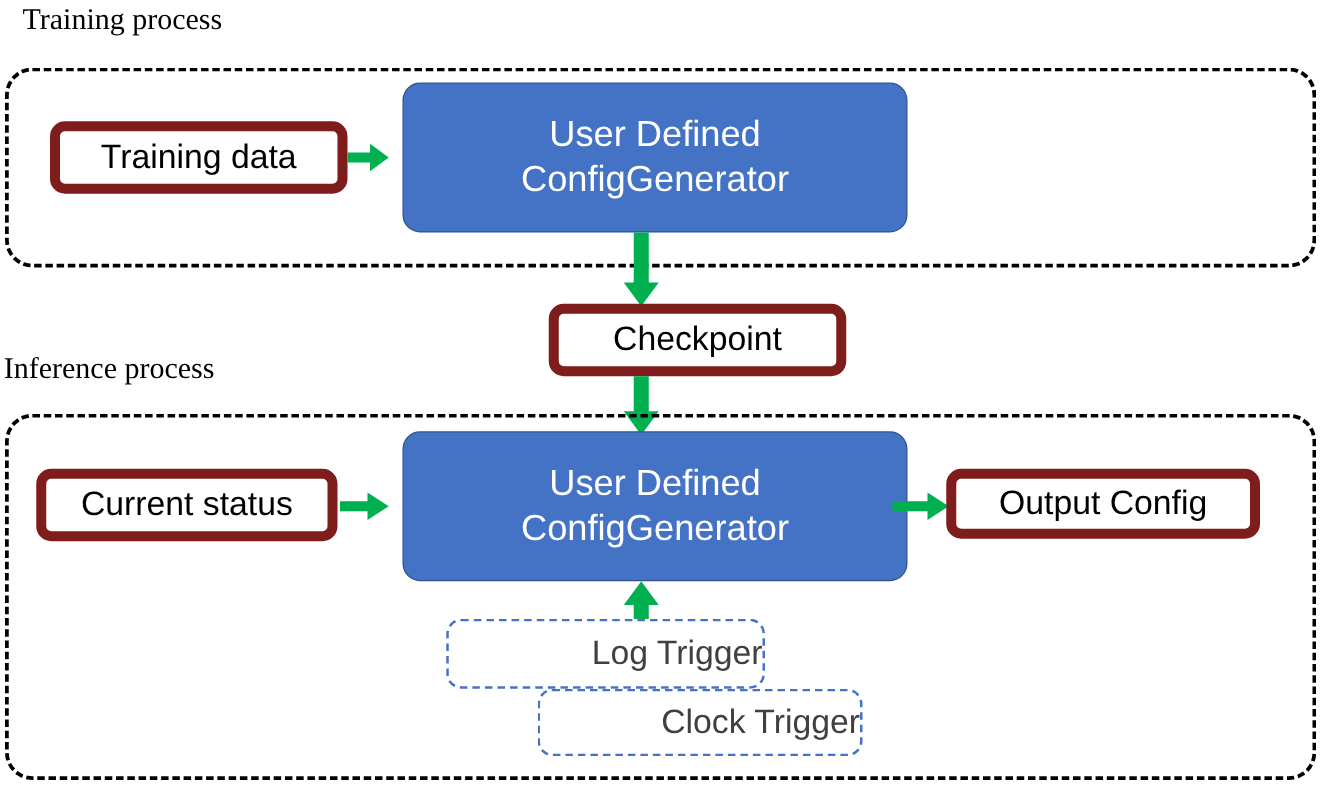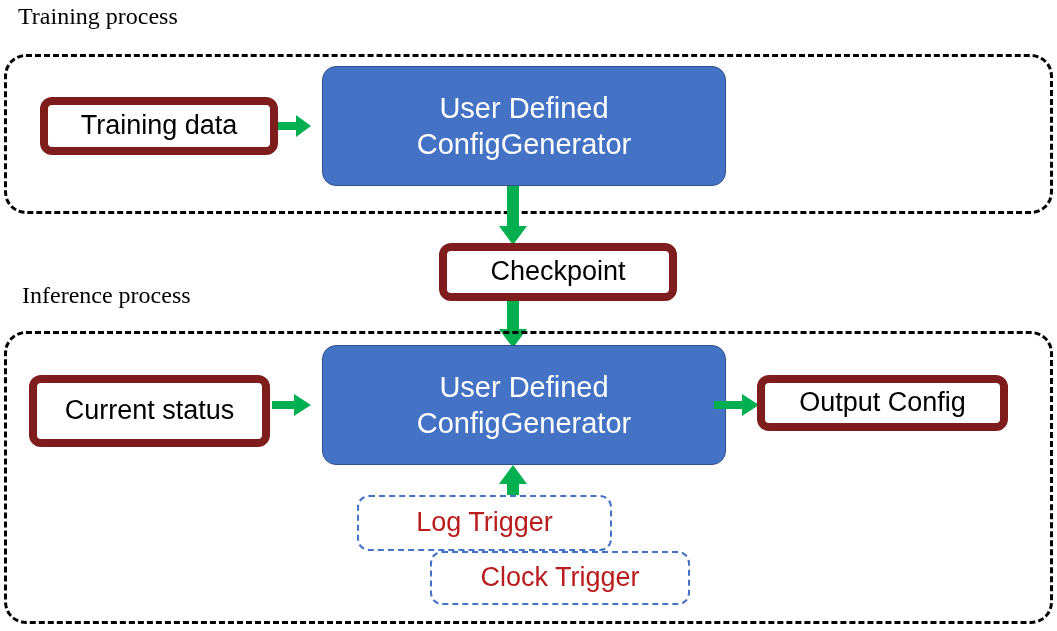--- a/index.html
+++ b/index.html
@@ -75,24 +75,24 @@
   }
   .node-filled .label-line { display: block; }
 
   
   .node-trigger {
     position: absolute;
     box-sizing: border-box;
     border: 2px dashed #4472C4;
     border-radius: 12px;
     background: #ffffff;
-    color: #b91c1c;
+    color: #404040;
     display: flex;
     align-items: center;
-    justify-content: center;
+    justify-content: flex-end;
     font-size: 27px;
     line-height: 1.15;
     text-align: center;
     white-space: nowrap;
     font-family: "Liberation Sans", sans-serif;
   }
 
   
   .arrow {
     position: absolute;
@@ -128,25 +128,25 @@
   </svg>
 
   <div class="node-plain" style="left:394px; top:243px; width:238px; height:58px;margin-left:45px;">
     <span>Checkpoint</span>
   </div>
 
   <svg class="arrow" style="left:497px; top:301px; width:32px; height:48px;" viewBox="0 0 32 48">
     <path d="M10 0 L22 0 L22 28 L30 28 L16 47 L2 28 L10 28 Z" fill="#00B050"></path>
   </svg>
 
-  <div class="section-caption" style="left:22px; top:283px;">Inference process</div>
+  <div class="section-caption" style="left:3px; top:283px;">Inference process</div>
 
   <div class="group-container" style="left:4px; top:331px; width:1049px; height:293px;"></div>
 
-  <div class="node-plain" style="left:29px; top:375px; width:241px; height:72px;">
+  <div class="node-plain" style="left:29px; top:375px; width:241px; height:58px;">
     <span>Current status</span>
   </div>
 
   <svg class="arrow" style="left:272px; top:389px; width:40px; height:32px;" viewBox="0 0 40 32">
     <path d="M0 12 L22 12 L22 5 L39 16 L22 27 L22 20 L0 20 Z" fill="#00B050"></path>
   </svg>
 
   <div class="node-filled" style="left:310px; top:345px; width:404px; height:120px;">
     <div>
       <span class="label-line">User Defined</span>

